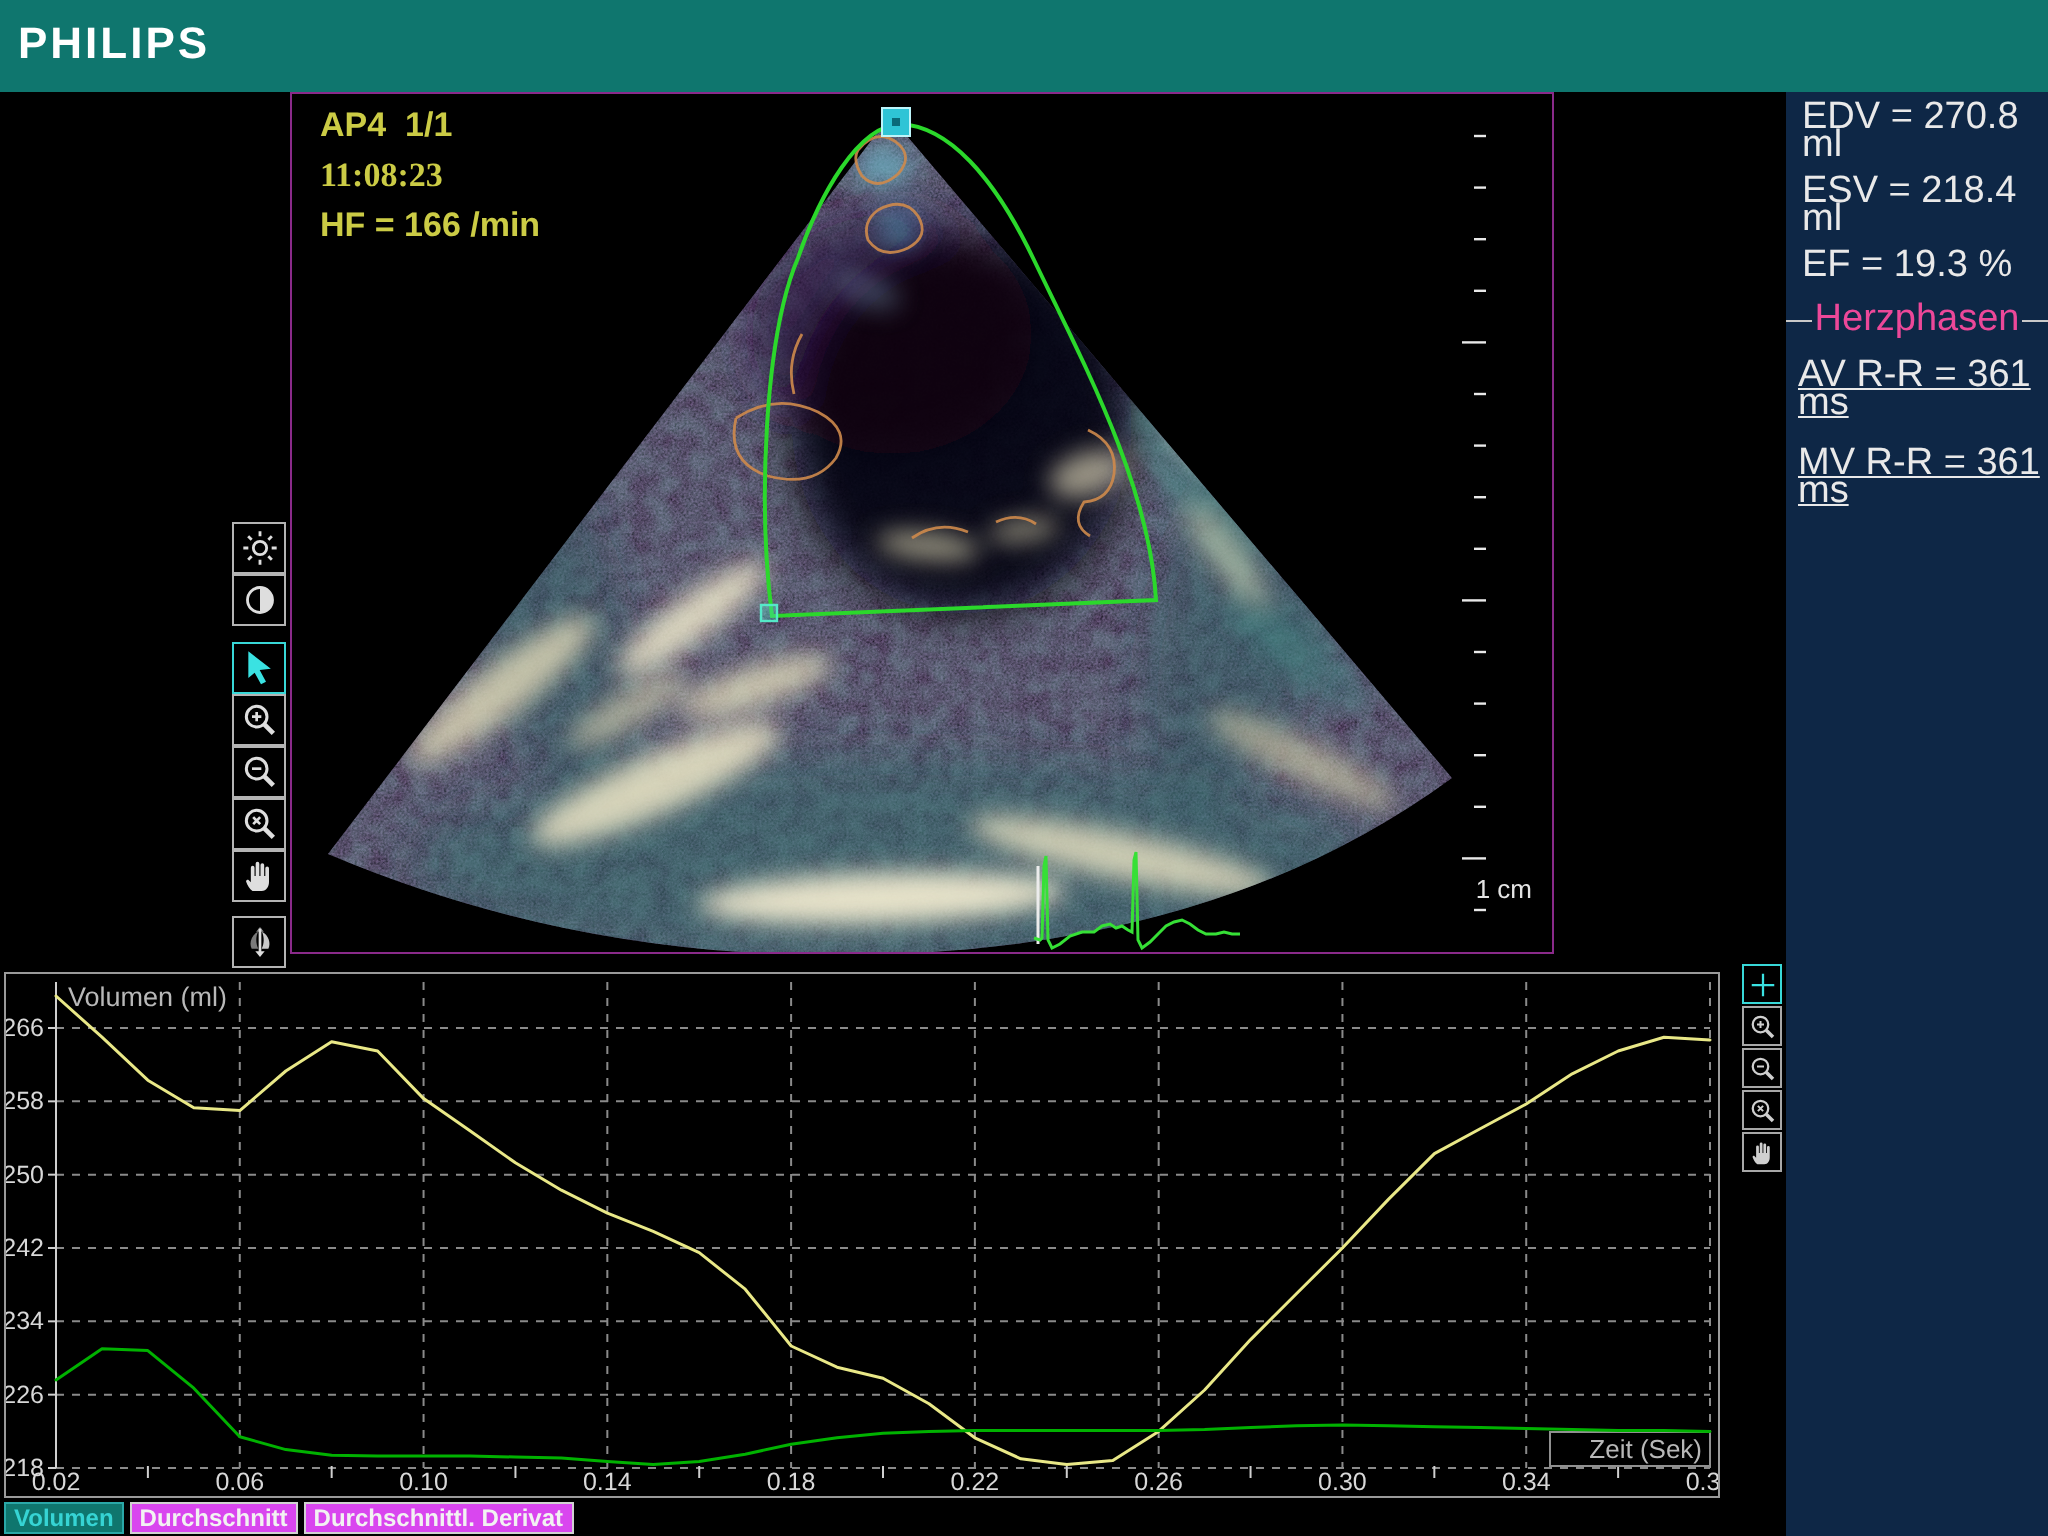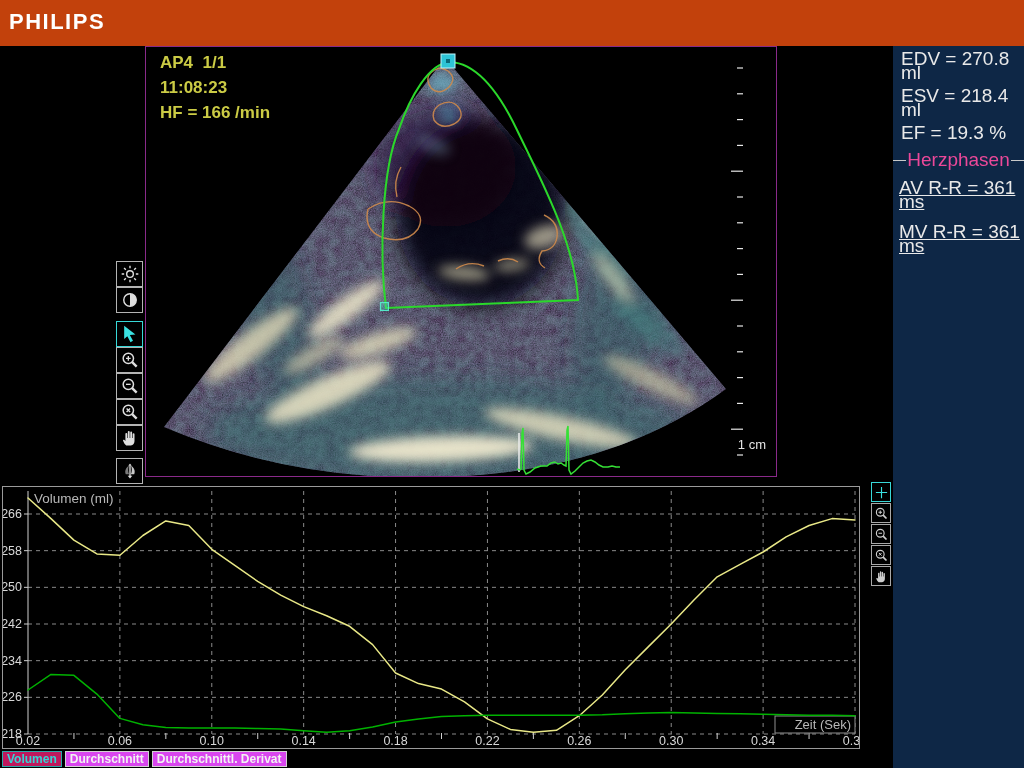--- a/index.html
+++ b/index.html
@@ -2,30 +2,30 @@
 <html><head>
 <meta charset="utf-8">
 <style>
   html,body{margin:0;padding:0;}
   body{
     width:1024px;height:768px;position:relative;overflow:hidden;
     background:#000;font-family:"Liberation Sans",sans-serif;
     -webkit-font-smoothing:antialiased;
   }
   
-  .topbar{position:absolute;left:0;top:0;width:1024px;height:46px;background:#c2410c;}
+  .topbar{position:absolute;left:0;top:0;width:1024px;height:46px;background:#0f766e;}
   .brand{position:absolute;left:9px;top:9px;color:#ffffff;font-weight:bold;
          font-size:22px;letter-spacing:1.5px;}
   
   .us-frame{position:absolute;left:145px;top:46px;width:632px;height:431px;
             border:1px solid #8a2a8a;box-sizing:border-box;background:#000;}
   .us-frame svg{position:absolute;left:0;top:0;}
   .overlay-text{position:absolute;left:14px;color:#cbcb45;font-weight:bold;
                 font-size:17px;white-space:pre;line-height:18px;}
-  .ov1{top:7px;} .ov2{top:32px;} .ov3{top:57px;}
+  .ov1{top:7px;} .ov2{top:32px;font-family:Liberation Serif, serif;} .ov3{top:57px;}
   .scale-label{position:absolute;right:10px;bottom:24px;color:#e4e4e4;font-size:13px;}
   
   .left-toolbar{position:absolute;left:116px;top:261px;width:27px;}
   .tool-btn{width:27px;height:26px;box-sizing:border-box;border:1px solid #b4b4b4;
             background:#000;display:flex;align-items:center;justify-content:center;
             color:#dedede;}
   .tool-btn.selected{border:1px solid #38d8d8;color:#3ae2e2;}
   .tool-btn svg{width:20px;height:20px;display:block;}
   
   .right-panel{position:absolute;left:893px;top:46px;width:131px;height:744px;
@@ -43,21 +43,21 @@
   .ctool-btn{width:20px;height:20px;box-sizing:border-box;border:1px solid #a8a8a8;
              background:#000;display:flex;align-items:center;justify-content:center;
              color:#cfcfcf;margin-bottom:1px;}
   .ctool-btn.selected{border-color:#38d8d8;color:#3ae2e2;}
   .ctool-btn svg{width:15px;height:15px;display:block;}
   
   .tabs{position:absolute;left:2px;top:751px;display:flex;gap:3px;}
   .tab{height:16px;box-sizing:border-box;border:1px solid #d2d2d2;background:#d946ef;
        color:#f2f2f2;font-size:12px;font-weight:bold;line-height:14px;padding:0 4px;
        white-space:nowrap;}
-  .tab.selected{border-color:#2aa8a8;color:#36d4d4;background:#be185d;}
+  .tab.selected{border-color:#2aa8a8;color:#36d4d4;background:#0f766e;}
   .hidden-defs{position:absolute;width:0;height:0;overflow:hidden;}
 </style>
 </head>
 <body>
 
 <svg class="hidden-defs" aria-hidden="true">
   <defs>
     <symbol id="g-brightness" viewBox="0 0 24 24">
       <circle cx="12" cy="12" r="4" fill="none" stroke="currentColor" stroke-width="1.7"></circle>
       <path d="M12 2v3M12 19v3M2 12h3M19 12h3M4.9 4.9l2.1 2.1M17 17l2.1 2.1M19.1 4.9L17 7M7 17l-2.1 2.1" stroke="currentColor" stroke-width="1.7" fill="none"></path>

